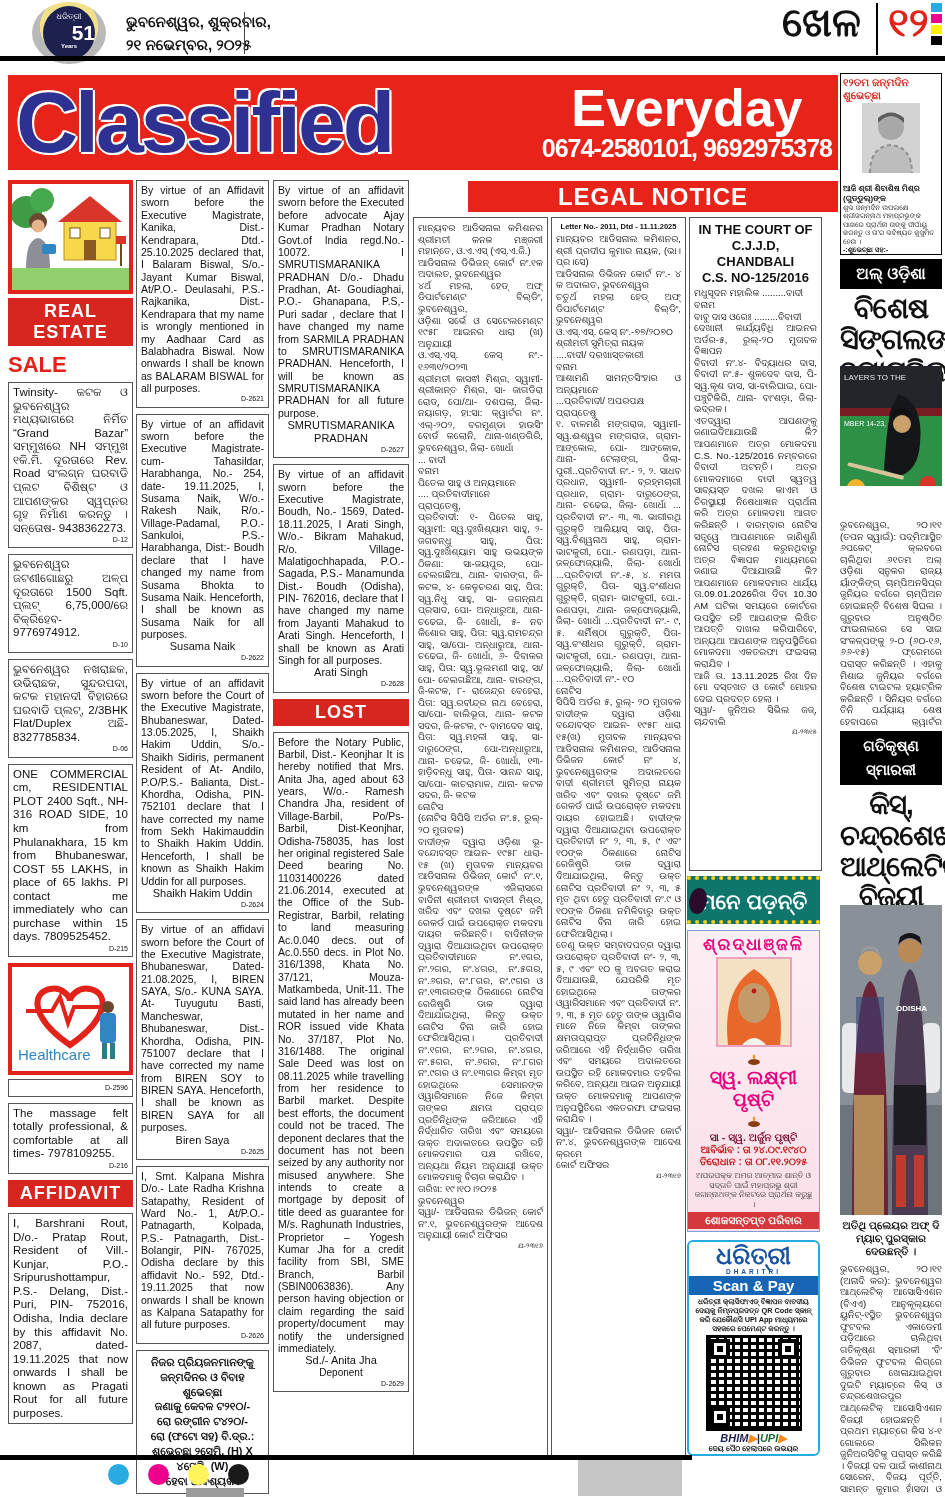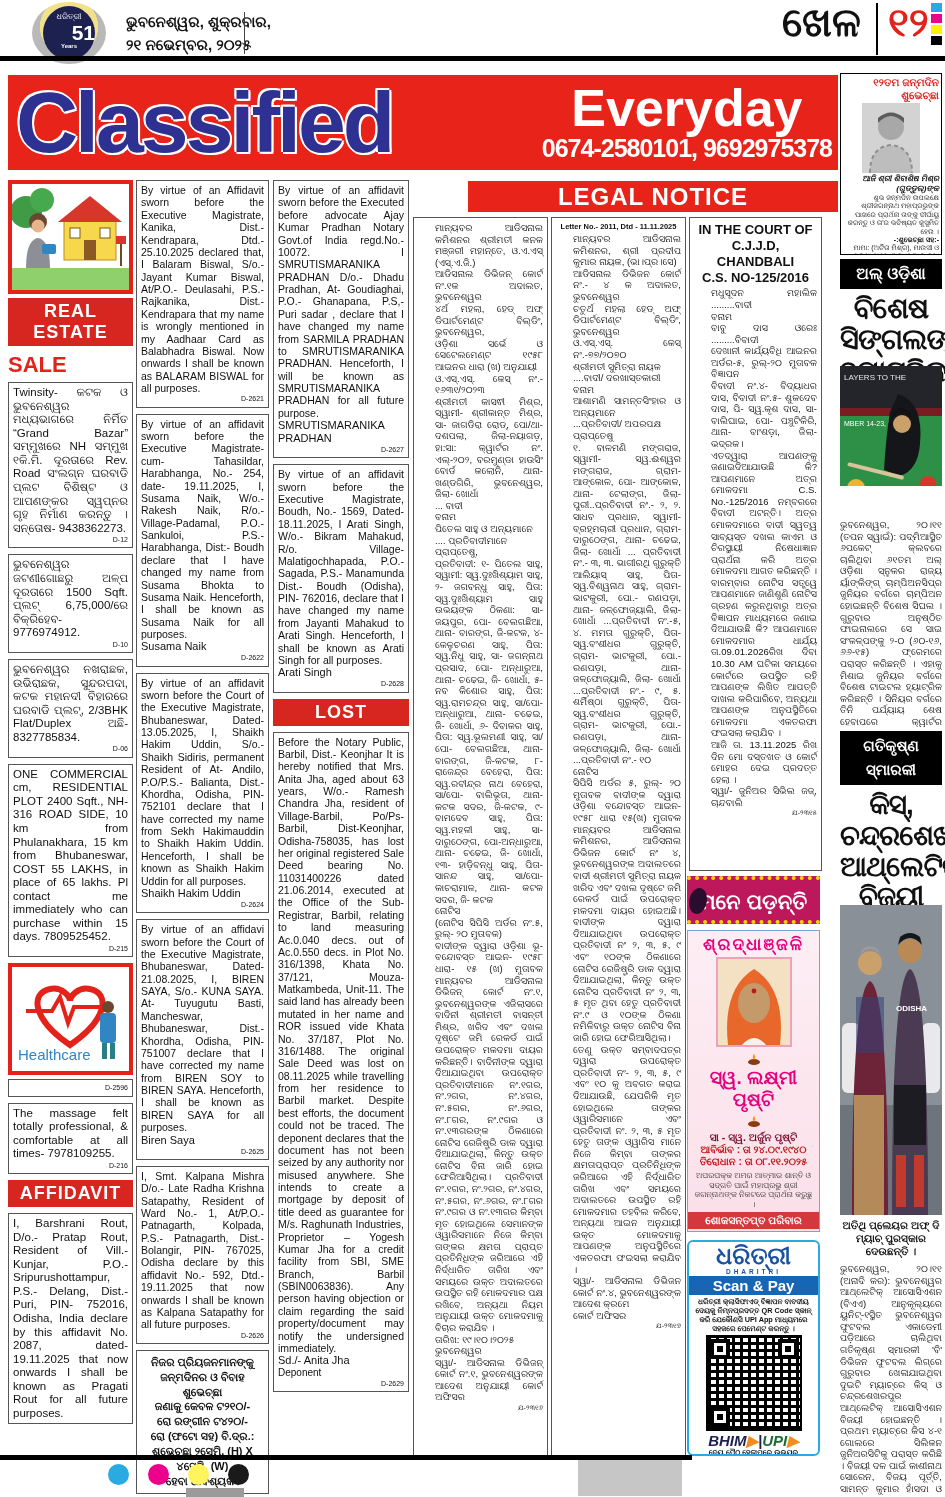--- a/index.html
+++ b/index.html
@@ -32,41 +32,41 @@
   .b-phone{font-size:25px;font-weight:bold;letter-spacing:-1px;}
   
   .col{position:absolute;top:180px;}
   .col1{left:8px;width:125px;}
   .col2{left:136px;width:133px;}
   .col3{left:273px;width:136px;}
   .adbox{border:1px solid #555;padding:3px 4px;margin-bottom:6px;font-size:11.5px;line-height:1.18;
          text-align:justify;}
   .col2 .adbox,.col3 .adbox{font-size:10.5px;}
   .code{display:block;text-align:right;font-size:7px;margin-top:1px;}
-  .sig{display:block;text-align:left;font-size:11px;}
+  .sig{display:block;text-align:center;font-size:11px;}
   .secthead{background:#d7261f;color:#fff;font-weight:bold;font-size:18px;text-align:center;
             padding:3px 0;margin:4px 0 6px 0;letter-spacing:1px;}
   .sale{color:#e32219;font-weight:bold;font-size:22px;margin-bottom:4px;}
   .imgbox{border:4px solid #e32219;margin-bottom:4px;position:relative;overflow:hidden;background:#fff;}
   .hc-label{position:absolute;left:6px;bottom:8px;color:#2f86c3;font-size:15px;}
   .promo{border:1px solid #555;padding:4px;font-size:11px;font-weight:bold;text-align:center;
          line-height:1.35;white-space:pre-line;}
   
   .legal-banner{left:468px;top:181px;width:370px;height:31px;background:#e8231a;color:#fff;
      font-weight:bold;font-size:24px;text-align:center;line-height:31px;letter-spacing:1px;}
   .lcol{position:absolute;top:217px;border:1px solid #555;padding:4px;font-size:9.5px;
         line-height:1.22;text-align:justify;overflow:hidden;}
-  .lcol .body{white-space:pre-line;margin-left:17px;}
+  .lcol .body{white-space:pre-line;}
   .lcol1{left:413px;width:125px;height:1230px;}
   .lcol2{left:551px;width:125px;height:1230px;}
   .lcourt{left:689px;width:123px;height:644px;}
   .letterno{font-size:7.5px;text-align:center;font-weight:bold;margin-bottom:2px;}
   .courthead{font-weight:bold;font-size:13px;text-align:center;white-space:pre-line;margin-bottom:2px;}
   
-  .mp-banner{left:687px;top:876px;width:133px;height:48px;background:#be185d;color:#fff;
+  .mp-banner{left:687px;top:876px;width:133px;height:48px;background:#0f766e;color:#fff;
      font-weight:bold;font-size:21px;text-align:center;line-height:44px;
      border-top:4px dotted #ffd400;border-bottom:4px dotted #ffd400;box-sizing:border-box;}
   .mp-leaf{position:absolute;left:2px;top:8px;width:18px;height:26px;background:#2a0d2e;border-radius:60% 40% 60% 40%;}
   .obit{left:687px;top:930px;width:133px;height:302px;border:1px solid #7ea0d8;box-sizing:border-box;
      background:linear-gradient(180deg,#fdeef4,#fbdfe9);text-align:center;overflow:hidden;}
   .obit .ttl{color:#e6007e;font-weight:bold;font-size:17px;margin-top:4px;letter-spacing:2px;}
   .obit .name{color:#e6007e;font-weight:bold;font-size:19px;display:inline-block;}
   .obit .rel{color:#7a1030;font-weight:bold;font-size:10.5px;margin-top:2px;}
   .obit .dt{color:#c21717;font-weight:bold;font-size:10px;}
   .obit .msg{font-size:8px;color:#333;margin:3px 4px;line-height:1.2;}
@@ -79,28 +79,28 @@
   .sp-logosub{color:#1a52a0;font-size:6.5px;font-weight:bold;letter-spacing:3px;}
   .sp-band{background:#1766b5;color:#fff;font-weight:bold;font-size:15px;padding:1px 0;margin-top:1px;}
   .sp-instr{font-size:7.3px;font-weight:bold;line-height:1.25;margin:2px 3px;}
   .qr{width:92px;height:92px;margin:2px auto;position:relative;border:2px solid #000;
       background:
         repeating-linear-gradient(0deg,#000 0 3px,transparent 3px 7px),
         repeating-linear-gradient(90deg,#000 0 3px,#fff 3px 8px);}
   .qr .fp{position:absolute;width:20px;height:20px;border:4px solid #000;background:#fff;box-sizing:border-box;}
   .qr .fp::after{content:"";position:absolute;left:3px;top:3px;width:6px;height:6px;background:#000;}
   .qr .tl{left:2px;top:2px;} .qr .tr{right:2px;top:2px;} .qr .bl{left:2px;bottom:2px;}
-  .bhim{font-size:15px;font-weight:bold;font-style:italic;color:#1d2150;line-height:1;}
+  .bhim{font-size:11px;font-weight:bold;font-style:italic;color:#1d2150;line-height:1;}
   .bhim .arr{color:#f28c1e;} .bhim .upi-g{color:#1d6b33;}
   .sp-note{font-size:7.5px;font-weight:bold;line-height:1.2;}
   
   .sb{position:absolute;left:840px;width:102px;}
-  .bday{top:73px;height:182px;border:1px solid #000;box-sizing:border-box;padding:2px;text-align:right;overflow:hidden;}
+  .bday{top:73px;height:182px;border:1px solid #000;box-sizing:border-box;padding:2px;text-align:left;overflow:hidden;}
   .bday .hd{color:#d7261f;font-weight:bold;font-size:10.5px;}
-  .bday .nm{font-size:8px;font-weight:bold;font-style:italic;margin-top:1px;}
+  .bday .nm{font-size:8px;font-weight:bold;margin-top:11px;}
   .bday .tx{font-size:7px;line-height:1.2;}
   .bday .rg{font-size:7px;font-weight:bold;}
   .kicker{background:#000;color:#fff;font-weight:bold;text-align:center;}
   .sn-kicker{top:259px;height:30px;font-size:16px;line-height:30px;width:102px;}
   .sn-head{top:293px;width:102px;font-size:29px;font-weight:bold;line-height:1.08;text-align:center;white-space:pre-line;letter-spacing:-1px;}
   .sn-photo{top:366px;width:102px;height:120px;overflow:hidden;}
   .sn-body{top:519px;width:102px;height:208px;font-size:9.5px;line-height:1.22;text-align:justify;overflow:hidden;}
   .fb-kicker{top:731px;height:54px;font-size:15px;line-height:1.6;width:102px;white-space:pre-line;padding-top:3px;box-sizing:border-box;}
   .fb-head{top:790px;width:102px;font-size:28px;font-weight:bold;line-height:1.1;text-align:center;white-space:pre-line;letter-spacing:-1px;}
   .fb-photo{top:905px;width:102px;height:310px;overflow:hidden;}

